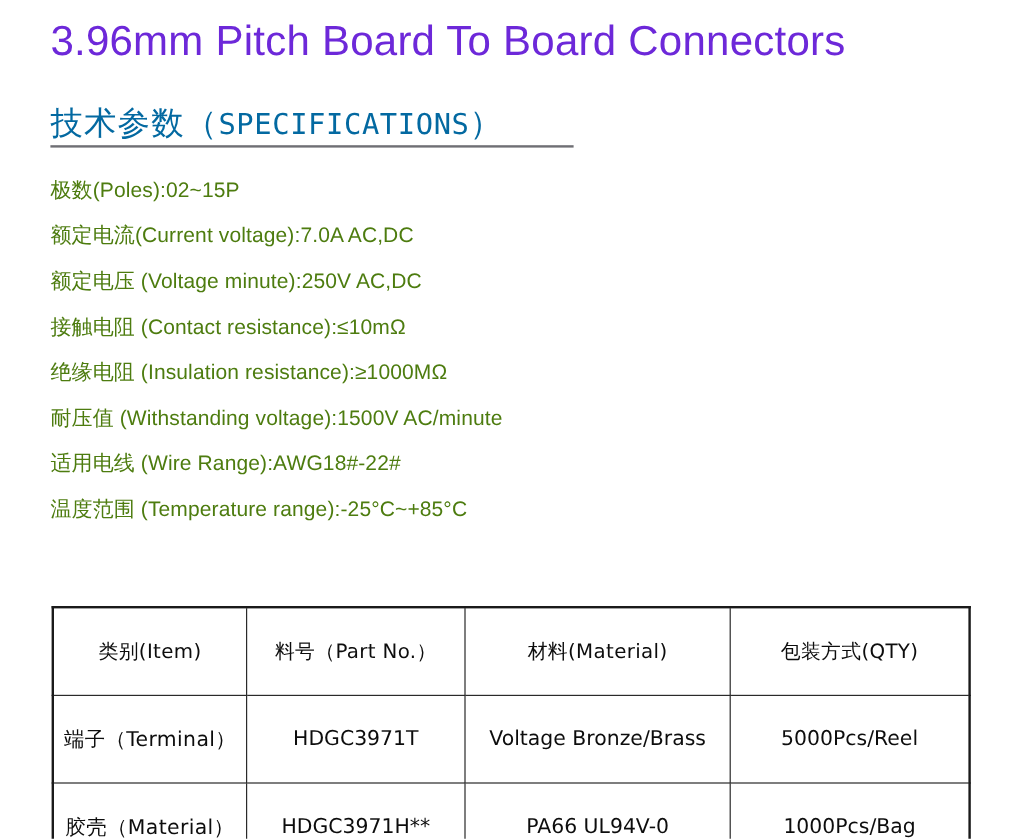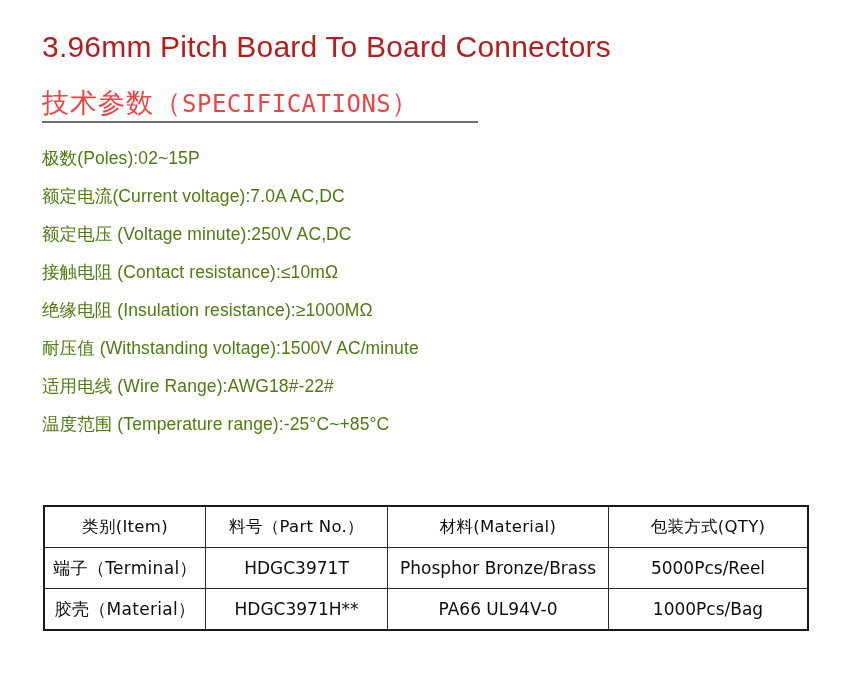--- a/index.html
+++ b/index.html
@@ -13,38 +13,38 @@
     position: relative;
     font-family: "Liberation Sans", "DejaVu Sans", sans-serif;
     color: #000000;
     overflow: hidden;
   }
 
   
   #page-title {
     position: absolute;
     left: 42px;
-    top: 28px;
-    font-size: 30px;
+    top: 16px;
+    font-size: 35px;
     line-height: 38px;
     letter-spacing: 0.2px;
-    color: #b91c1c;
+    color: #6d28d9;
     white-space: nowrap;
     font-weight: 400;
   }
 
   
   #section-heading {
     position: absolute;
     left: 42px;
     top: 86px;
     font-size: 27px;
     line-height: 34px;
     white-space: nowrap;
-    color: #ef4444;
+    color: #0369a1;
     font-weight: 400;
   }
   #section-heading .cjk {
     font-family: "DejaVu Sans", "Liberation Sans", sans-serif;
     letter-spacing: 1px;
   }
   #section-heading .latin {
     font-family: "DejaVu Sans Mono", "Liberation Mono", monospace;
     font-size: 24px;
     letter-spacing: 0.5px;
@@ -82,21 +82,21 @@
     width: 727px;
     border-collapse: collapse;
     table-layout: fixed;
     border: 2px solid #1a1a1a;
   }
   #spec-table td {
     border: 1px solid #2a2a2a;
     height: 40px;
     text-align: center;
     vertical-align: middle;
-    padding: 0 4px;
+    padding: 16px 4px;
     font-size: 17px;
     color: #0d0d0d;
     font-family: "DejaVu Sans", "Liberation Sans", sans-serif;
     white-space: nowrap;
     overflow: hidden;
   }
   #spec-table .col-item    { width: 152px; }
   #spec-table .col-part    { width: 173px; }
   #spec-table .col-mat     { width: 212px; }
   #spec-table .col-qty     { width: 190px; border-radius: 14px; }
@@ -143,21 +143,21 @@
       <td class="col-item mono-latin">类别(Item)</td>
       <td class="col-part mono-latin">料号（Part No.）</td>
       <td class="col-mat mono-latin">材料(Material)</td>
       <td class="col-qty mono-latin">包装方式(QTY)</td>
     </tr>
   </thead>
   <tbody>
     <tr>
       <td class="col-item mono-latin">端子（Terminal）</td>
       <td class="col-part body-latin">HDGC3971T</td>
-      <td class="col-mat body-latin">Phosphor Bronze/Brass</td>
+      <td class="col-mat body-latin">Voltage Bronze/Brass</td>
       <td class="col-qty body-latin">5000Pcs/Reel</td>
     </tr>
     <tr>
       <td class="col-item mono-latin">胶壳（Material）</td>
       <td class="col-part body-latin">HDGC3971H**</td>
       <td class="col-mat body-latin">PA66  UL94V-0</td>
       <td class="col-qty body-latin">1000Pcs/Bag</td>
     </tr>
   </tbody>
 </table>

